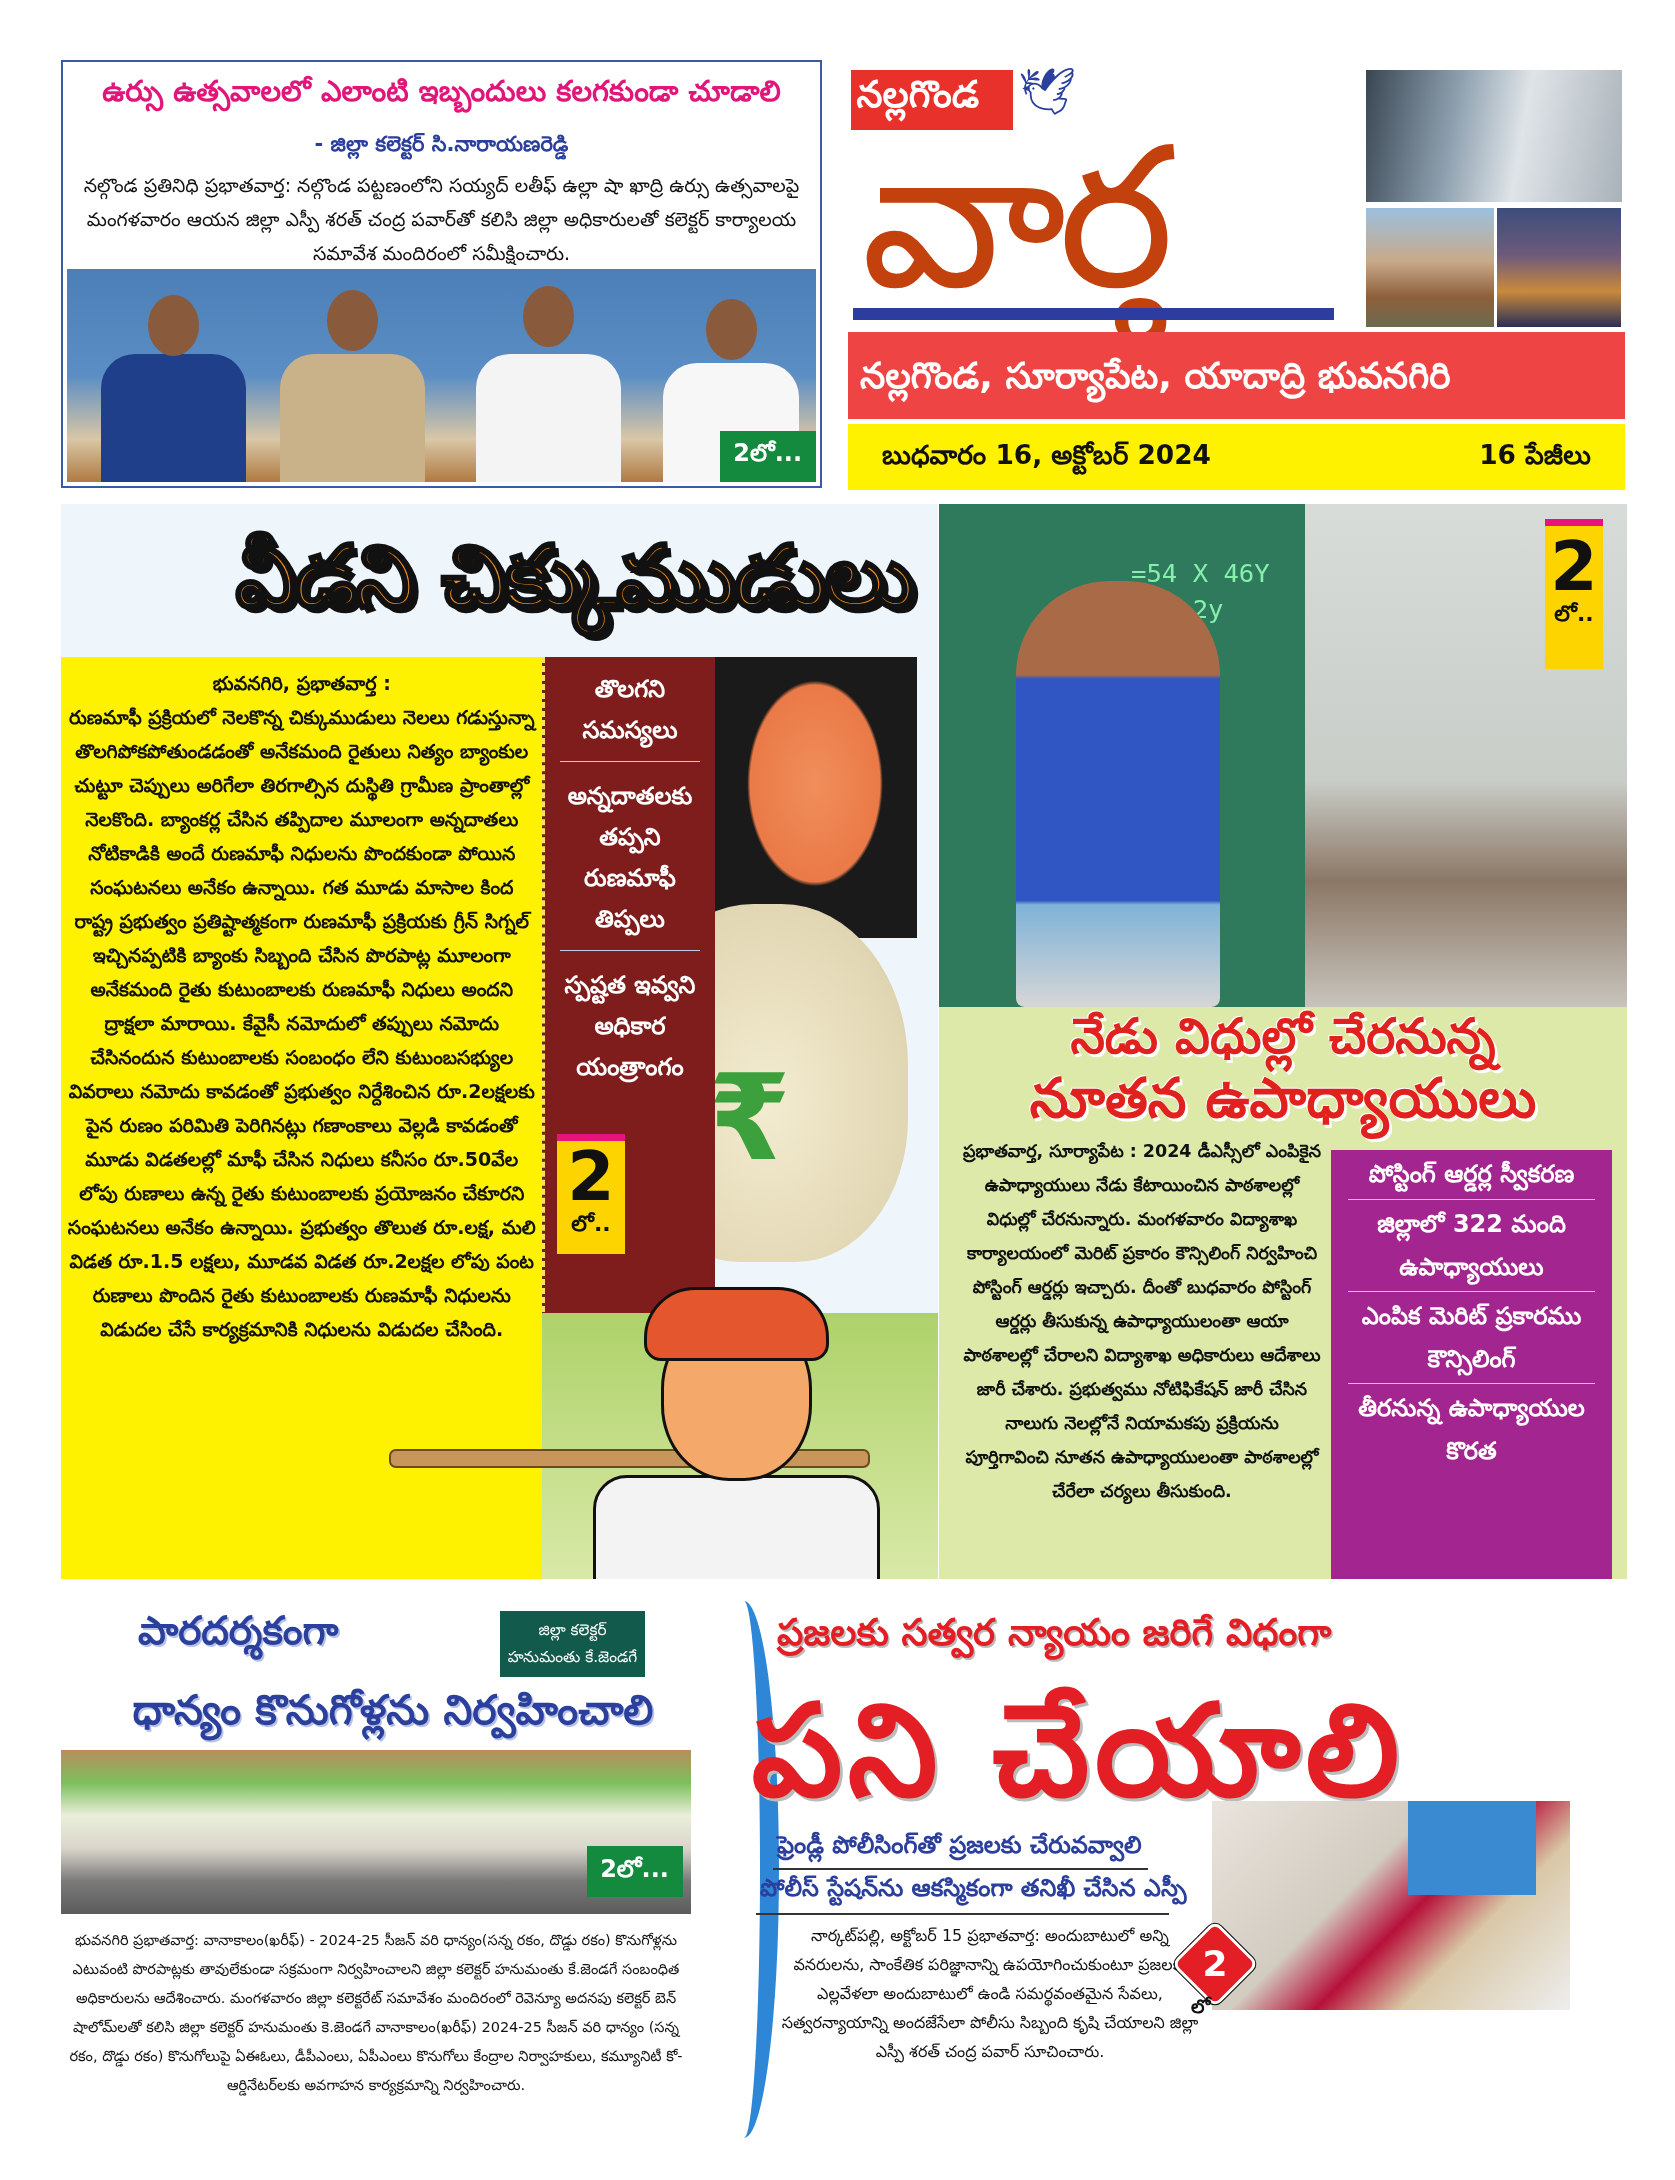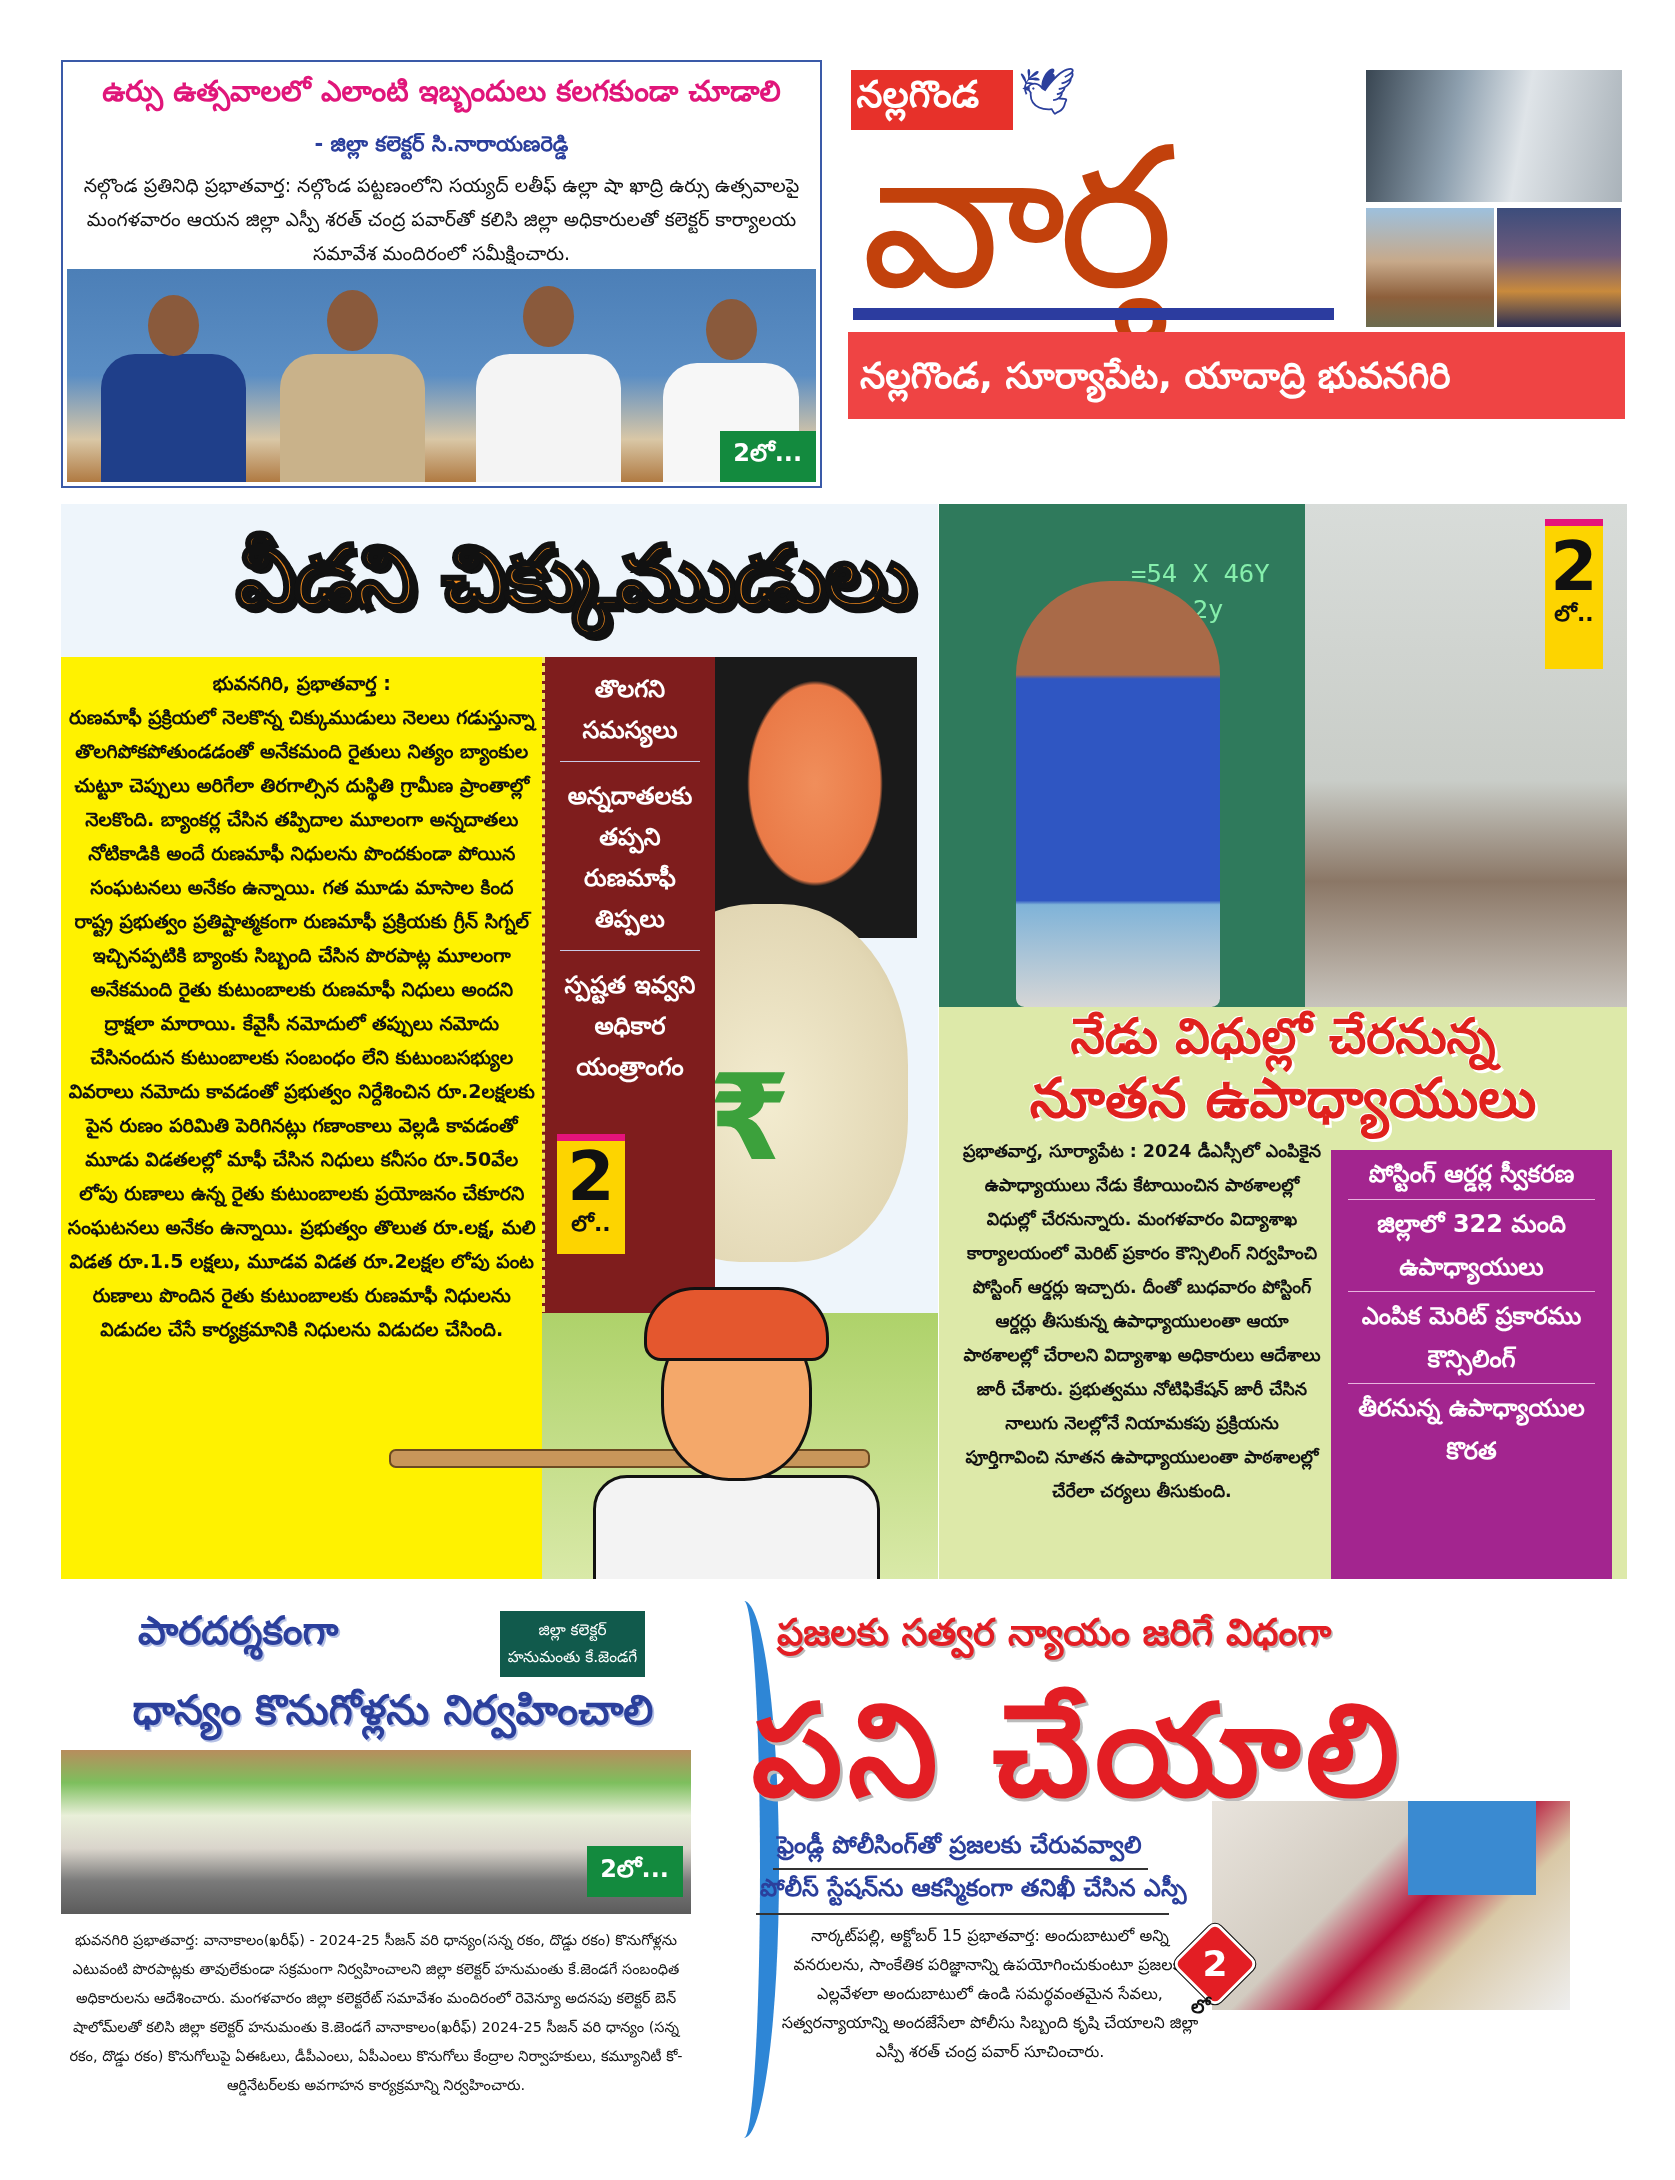--- a/index.html
+++ b/index.html
@@ -105,20 +105,24 @@
 <div class="abs" id="mast">
   <div class="redbar"></div>
   <div class="city">నల్లగొండ</div>
   <div class="dove">🕊</div>
   <div class="logo">వార్త</div>
   <div class="underline"></div>
   <div class="img1"></div>
   <div class="img2"></div>
   <div class="img3"></div>
   <div class="districts">నల్లగొండ, సూర్యాపేట, యాదాద్రి భువనగిరి</div>
+  <div class="datebar">
+    <span class="date">బుధవారం 16, అక్టోబర్ 2024</span>
+    <span class="pages">16 పేజీలు</span>
+  </div>
 </div>
 
 <div class="abs" id="lead">
   <div class="kicker">వీడని చిక్కుముడులు</div>
   <div class="fist"></div>
   <div class="bag"></div>
   <div class="rupee">₹</div>
   <div class="yellow">
     <div class="ytext">
       <div>భువనగిరి, ప్రభాతవార్త :</div>

